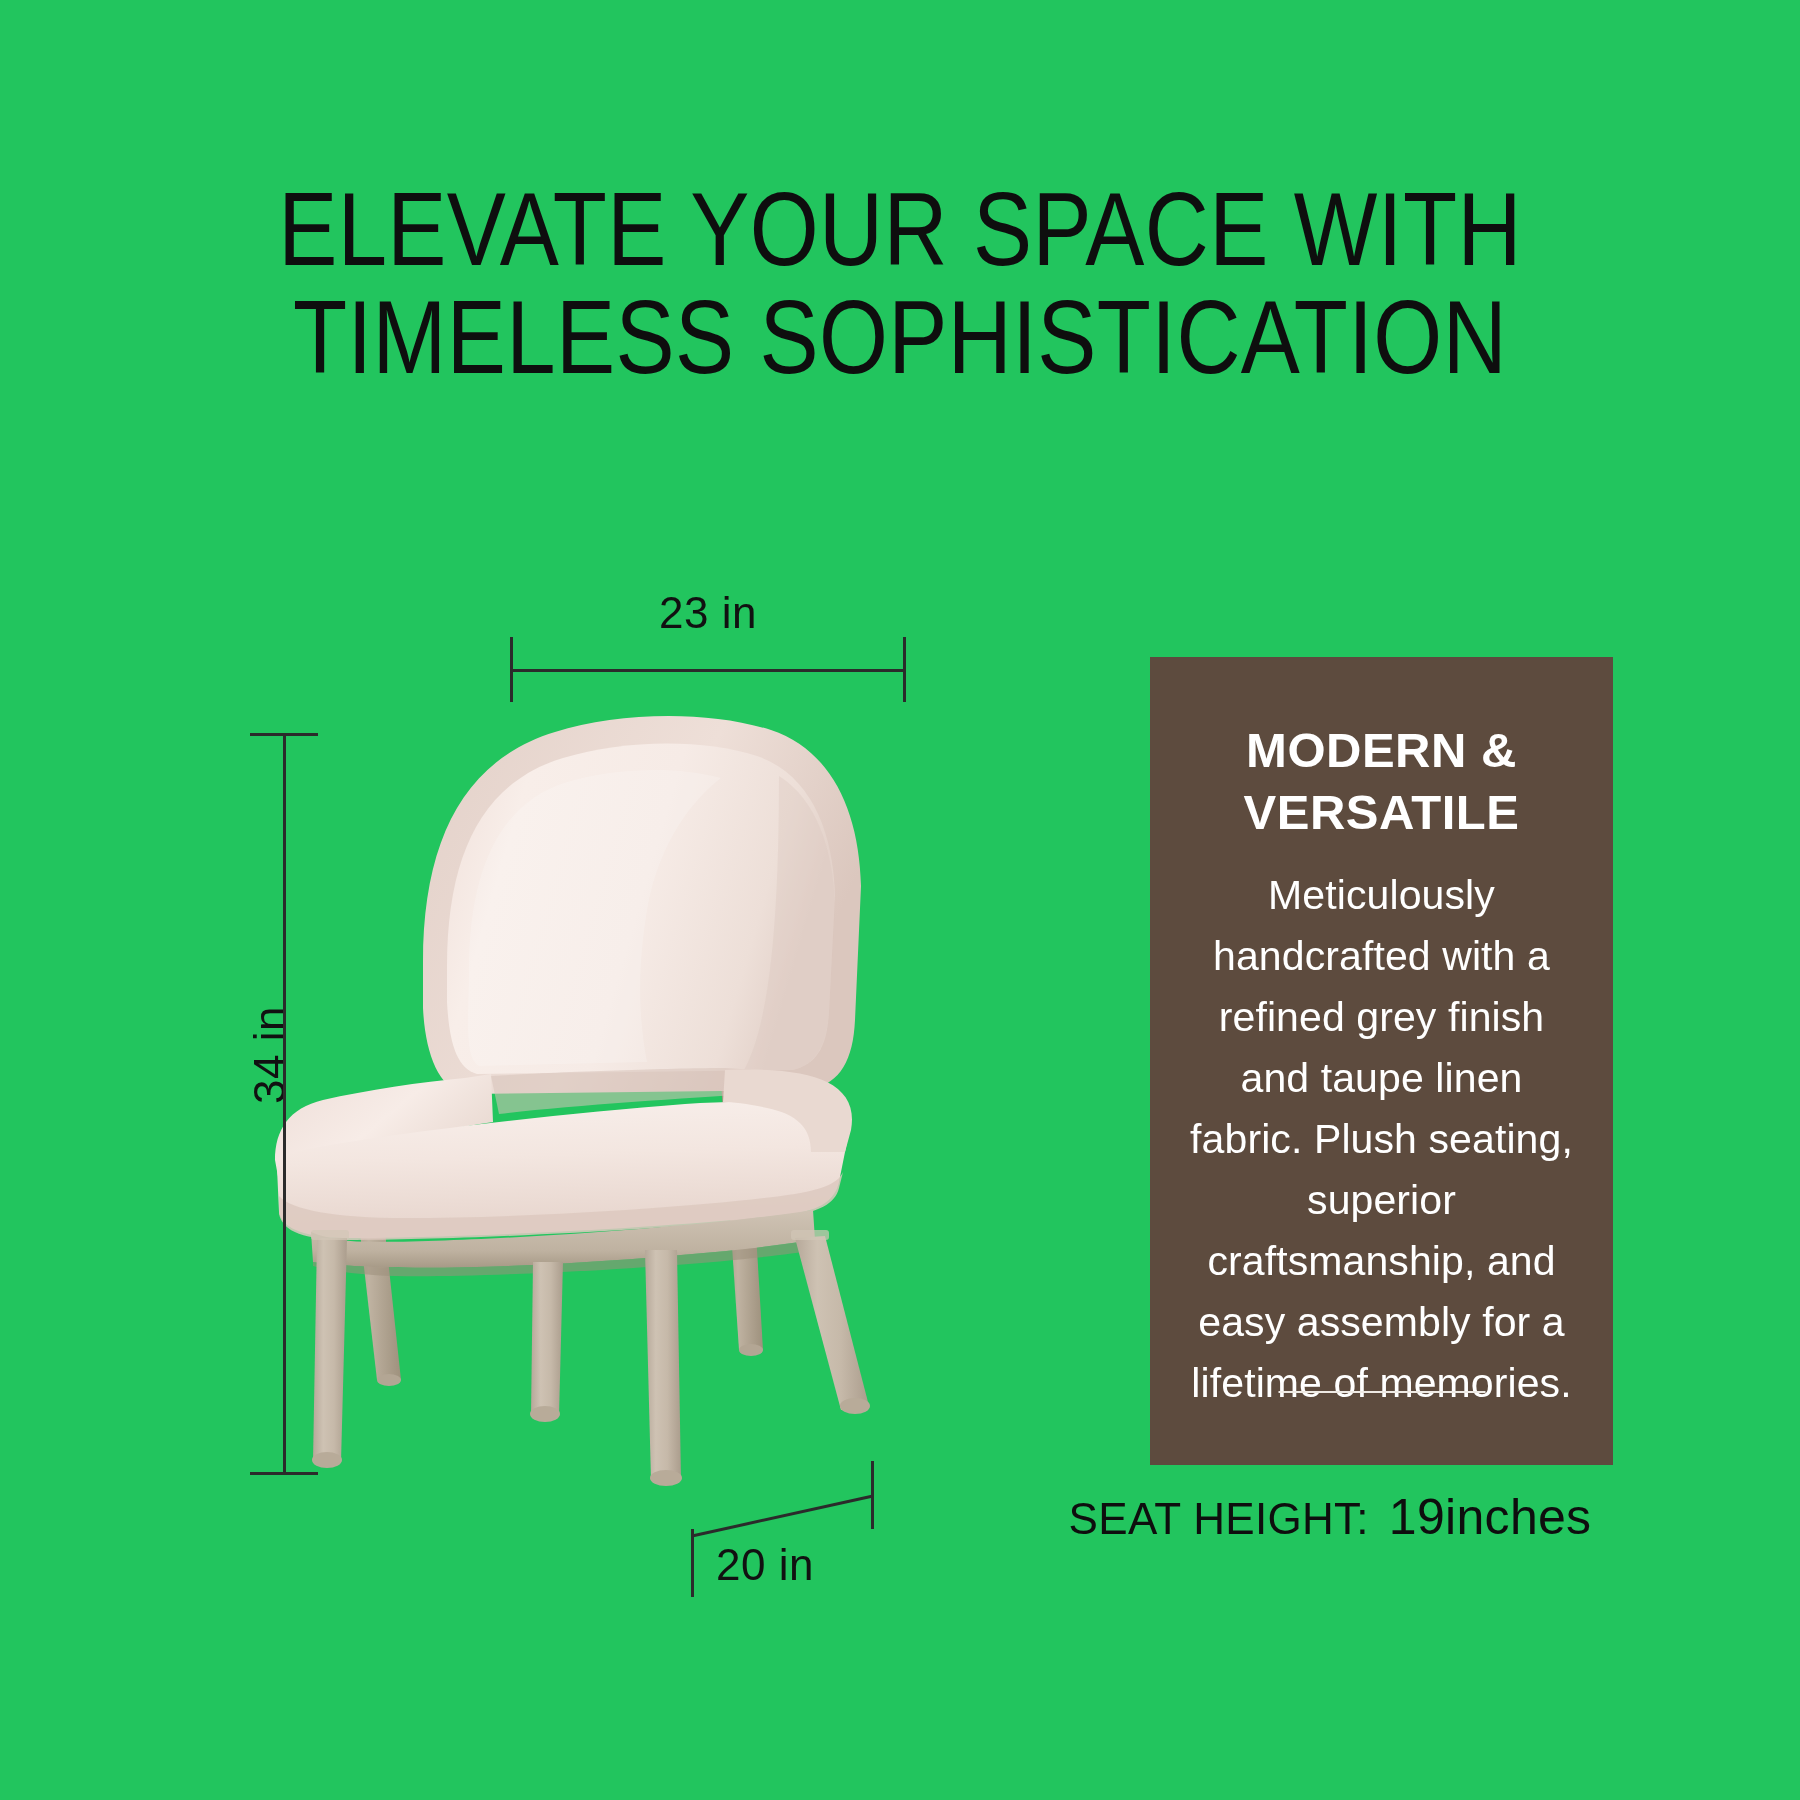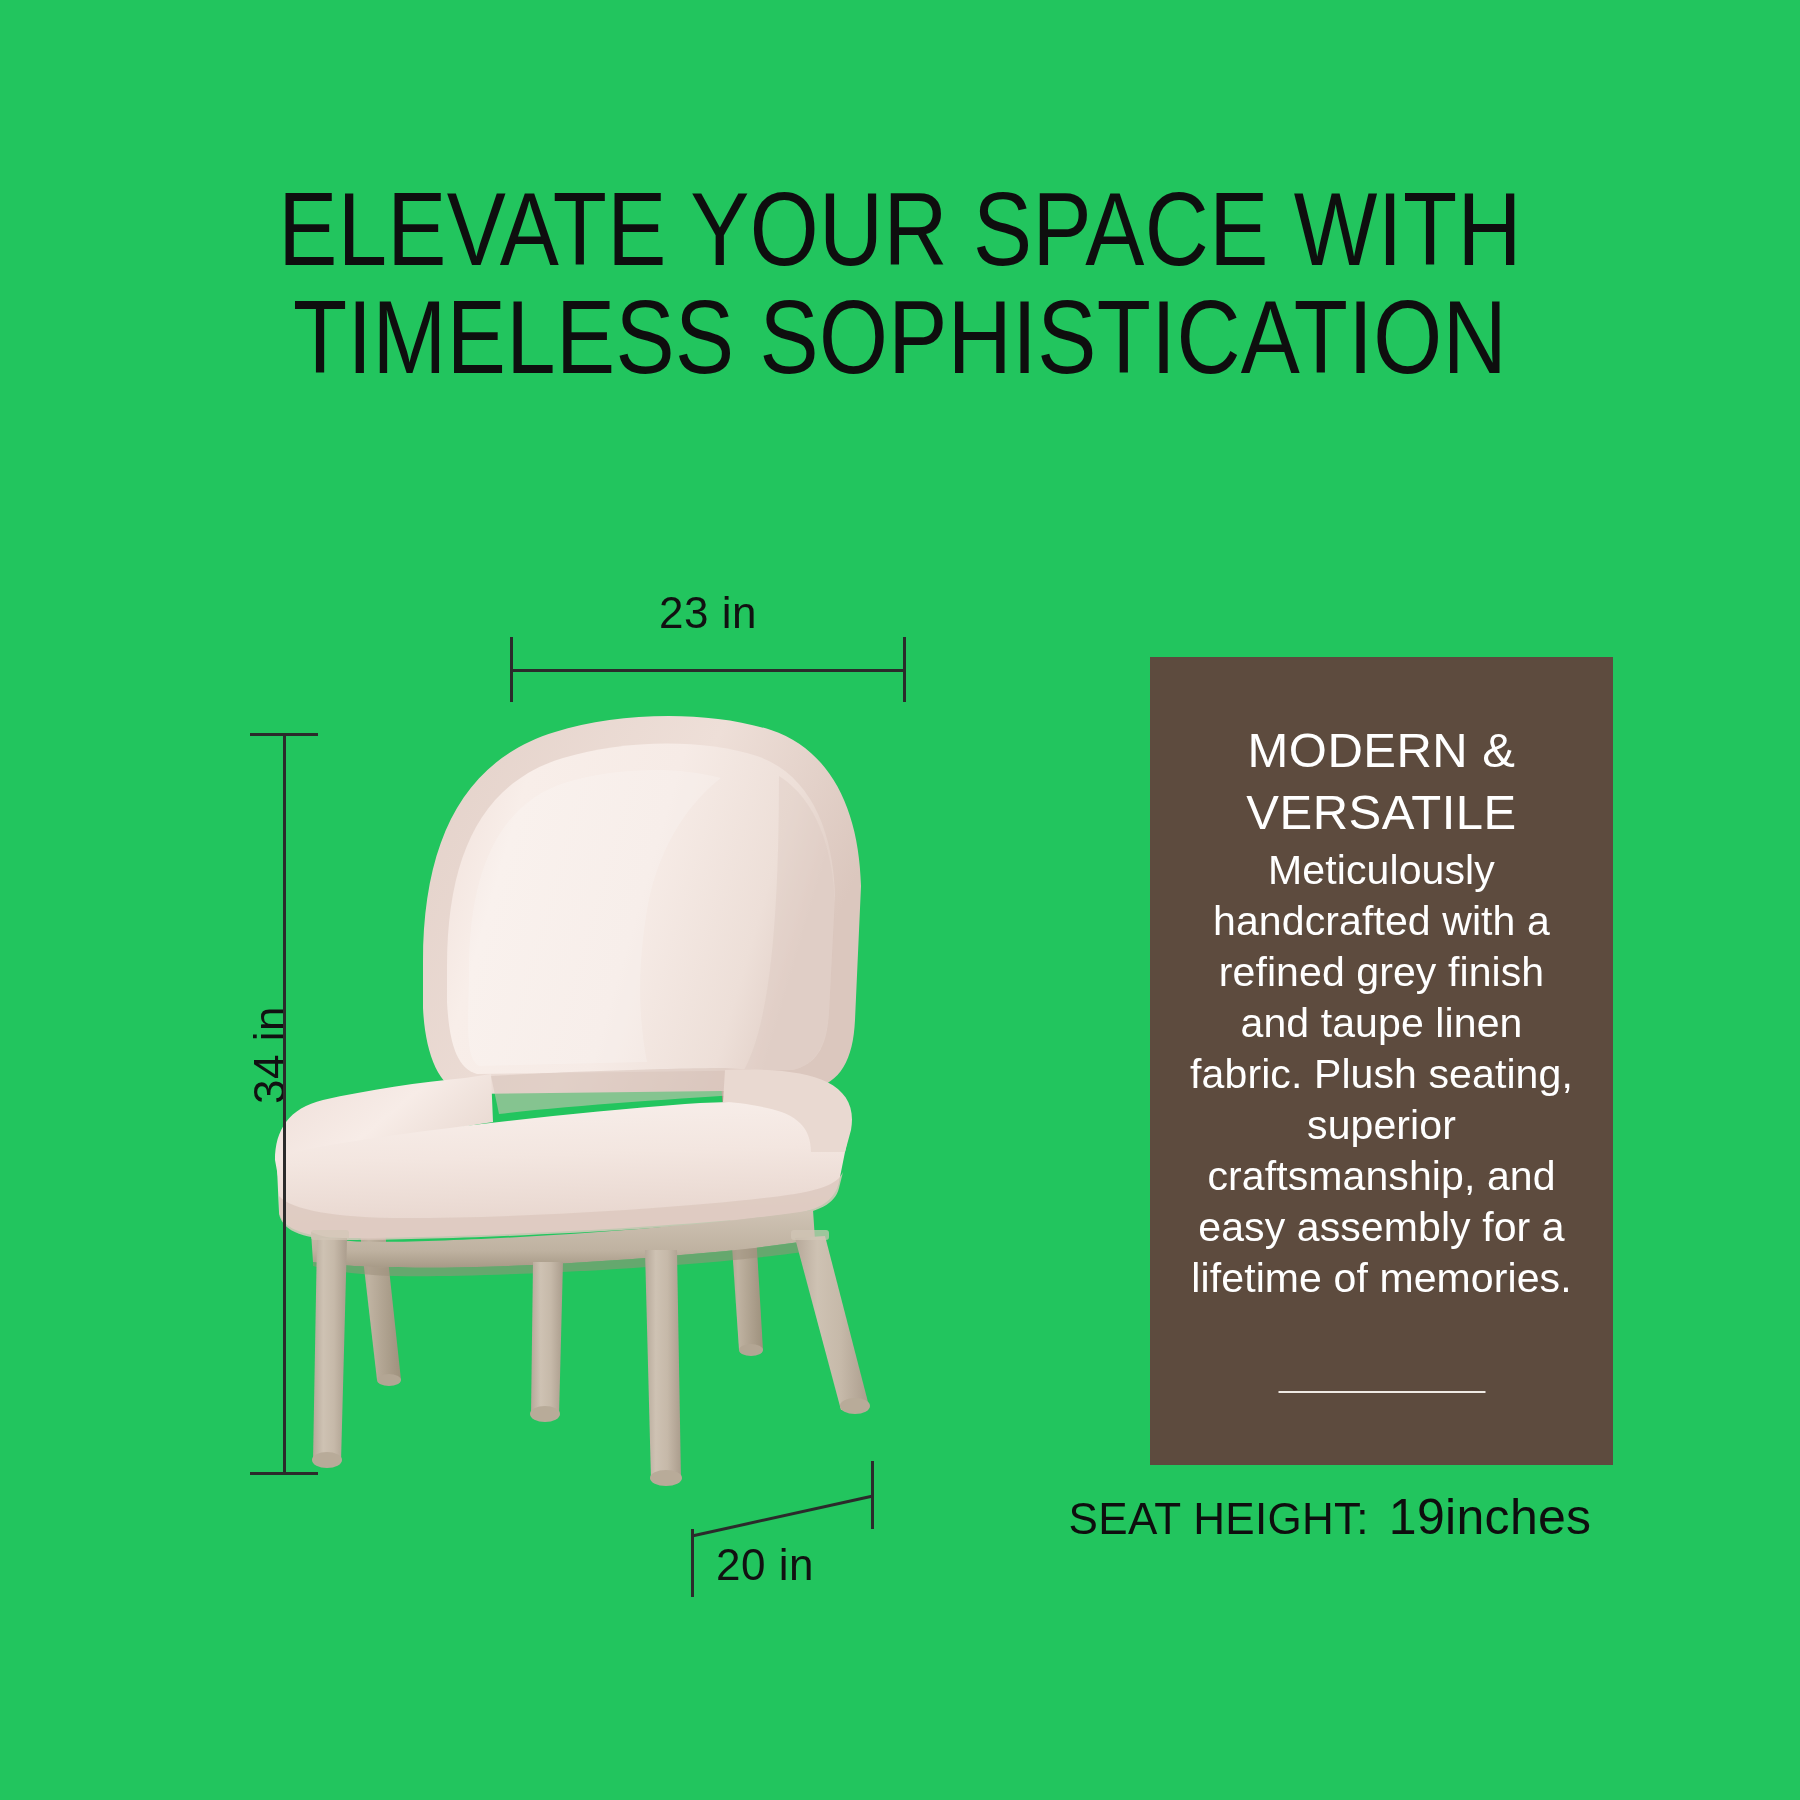--- a/index.html
+++ b/index.html
@@ -91,29 +91,29 @@
     top: 657px;
     width: 463px;
     height: 808px;
     background: #5d4b3e;
     padding: 62px 34px 0 34px;
     text-align: center;
     color: #ffffff;
   }
   #info-panel-title {
     font-size: 49px;
-    font-weight: 400;
+    font-weight: 700;
     line-height: 62px;
     letter-spacing: 0.5px;
-    margin-bottom: 2px;
+    margin-bottom: 22px;
   }
   #info-panel-body {
     font-size: 41px;
     font-weight: 300;
-    line-height: 51px;
+    line-height: 61px;
     letter-spacing: 0.1px;
   }
   #info-panel-divider {
     position: absolute;
     left: 50%;
     transform: translateX(-50%);
     bottom: 72px;
     width: 207px;
     height: 2px;
     background: #efeae4;

